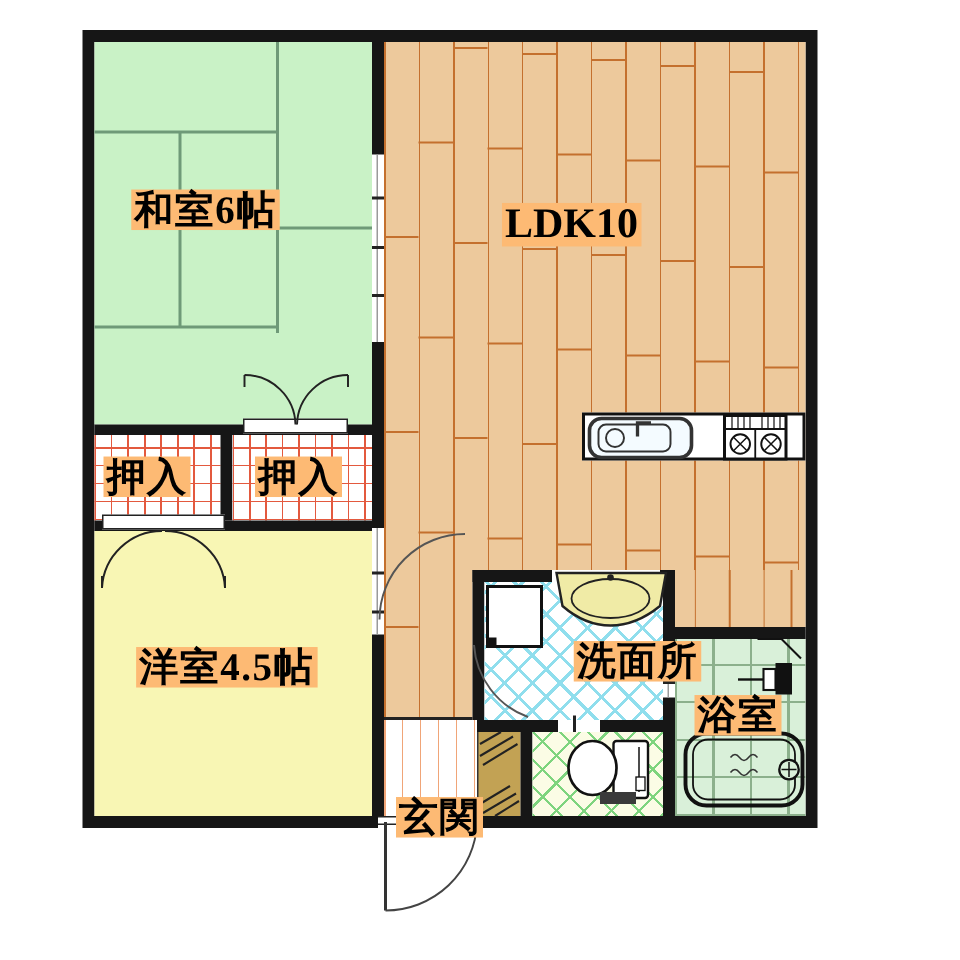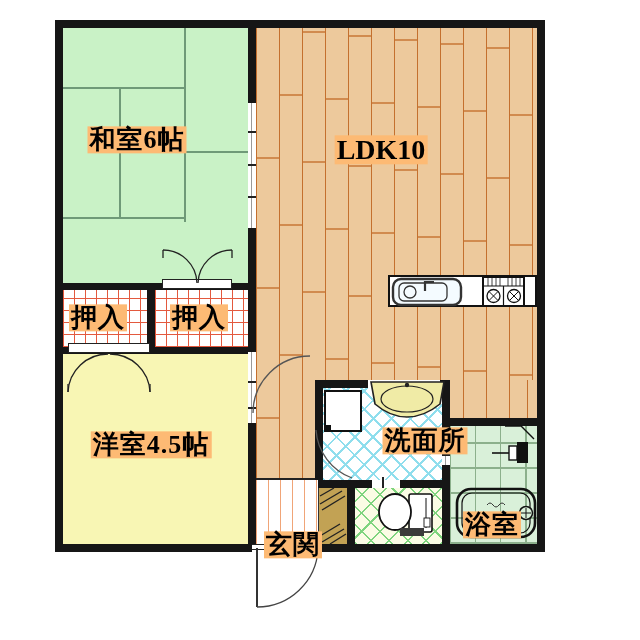--- a/index.html
+++ b/index.html
@@ -234,13 +234,13 @@
   </g>
 </svg>
 
 <div class="rlabel" style="left:137px;top:140px;">和室6帖</div>
 <div class="rlabel latin" style="left:381px;top:150px;">LDK10</div>
 <div class="rlabel" style="left:98px;top:318px;">押入</div>
 <div class="rlabel" style="left:199px;top:318px;">押入</div>
 <div class="rlabel" style="left:151px;top:445px;">洋室4.5帖</div>
 <div class="rlabel" style="left:377px;top:441px;margin-left:48px;">洗面所</div>
 <div class="rlabel" style="left:293px;top:545px;">玄関</div>
-<div class="rlabel" style="left:492px;top:477px;margin-top:48px;">浴室</div>
+<div class="rlabel" style="left:492px;top:477px;">浴室</div>
 
 </body></html>

